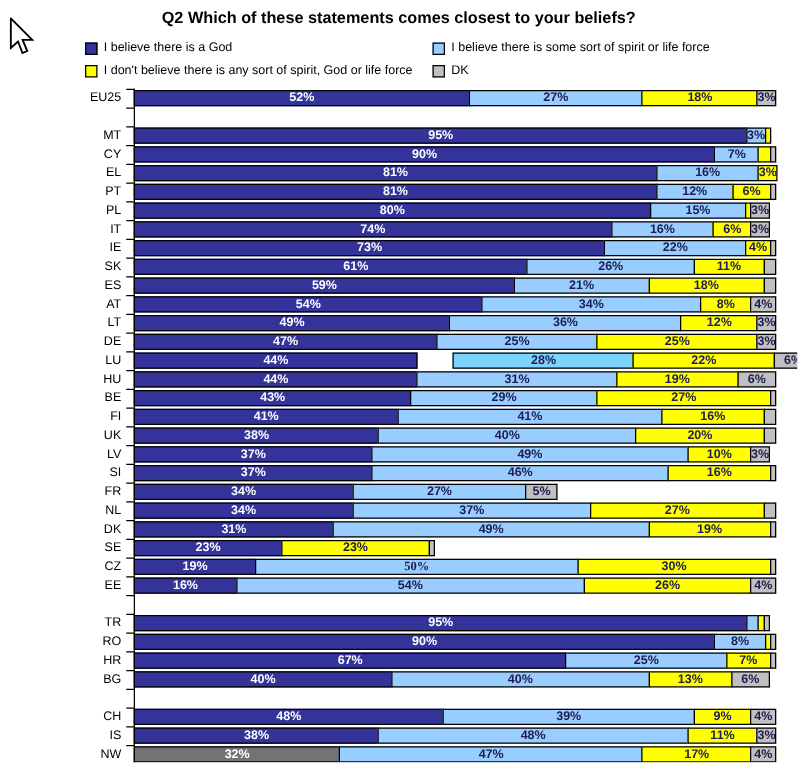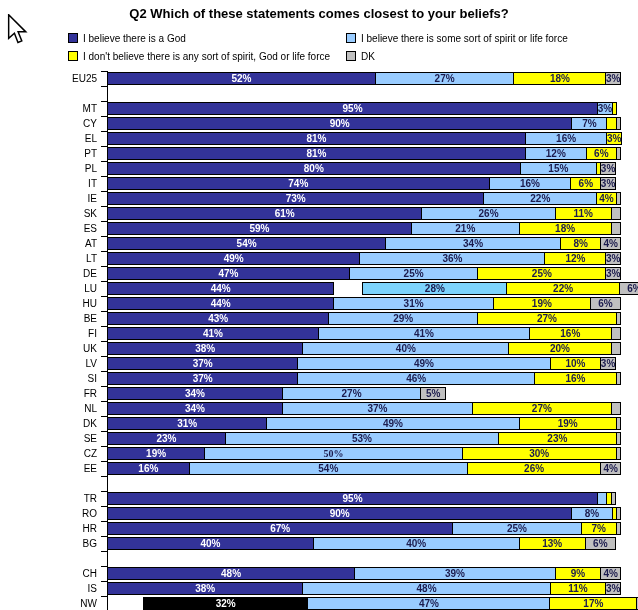--- a/index.html
+++ b/index.html
@@ -9,21 +9,21 @@
   }
   .title{
     position:absolute;top:6px;left:0;width:638px;text-align:center;
     font-size:13px;font-weight:bold;color:#000;
   }
   .legend{
     position:absolute;top:33px;left:68px;display:grid;
     grid-template-columns:278px auto;row-gap:7px;column-gap:0;
     font-size:10px;
   }
-  .legend-item{display:flex;align-items:flex-start;gap:5px;white-space:nowrap;}
+  .legend-item{display:flex;align-items:center;gap:5px;white-space:nowrap;}
   .swatch{width:8px;height:8px;border:1px solid #000;flex:0 0 auto;}
   .plot{position:absolute;top:71px;left:0;width:638px;}
   .axis{position:absolute;left:107px;top:0;width:1px;background:#000;}
   .row{position:relative;height:15px;}
   .tick{position:absolute;left:101px;top:0;width:7px;height:1px;background:#000;}
   .lbl{
     position:absolute;left:0;top:1px;width:97px;height:13px;line-height:13px;
     text-align:right;font-size:10px;color:#000;
   }
   .bars{position:absolute;left:107px;top:1px;height:13px;width:517px;display:flex;}
@@ -449,23 +449,20 @@
           <div class="seg s3" style="width: 1%; background: rgb(192, 192, 192);"></div>
         </div>
       </div>
       <div class="row">
         <div class="tick"></div>
         <div class="lbl">SE</div>
         <div class="bars">
           <div class="seg s0" style="width: 23%; background: rgb(51, 51, 153);">
             <span>23%</span>
           </div>
-          <div class="seg s1" style="width: 53%; background: rgb(153, 204, 255);">
-            <span>53%</span>
-          </div>
           <div class="seg s2" style="width: 23%; background: rgb(255, 255, 0);">
             <span>23%</span>
           </div>
           <div class="seg s3" style="width: 1%; background: rgb(192, 192, 192);"></div>
         </div>
       </div>
       <div class="row">
         <div class="tick"></div>
         <div class="lbl">CZ</div>
         <div class="bars">
@@ -598,21 +595,21 @@
           </div>
           <div class="seg s3" style="width: 3%; background: rgb(192, 192, 192);">
             <span>3%</span>
           </div>
         </div>
       </div>
       <div class="row">
         <div class="tick"></div>
         <div class="lbl">NW</div>
         <div class="bars">
-          <div class="seg s0" style="width: 32%; background: #000000; margin-left: 36px;">
+          <div class="seg s0" style="width: 32%; background: #737373;">
             <span>32%</span>
           </div>
           <div class="seg s1" style="width: 47%; background: rgb(153, 204, 255);">
             <span>47%</span>
           </div>
           <div class="seg s2" style="width: 17%; background: rgb(255, 255, 0);">
             <span>17%</span>
           </div>
           <div class="seg s3" style="width: 4%; background: rgb(192, 192, 192);">
             <span>4%</span>

